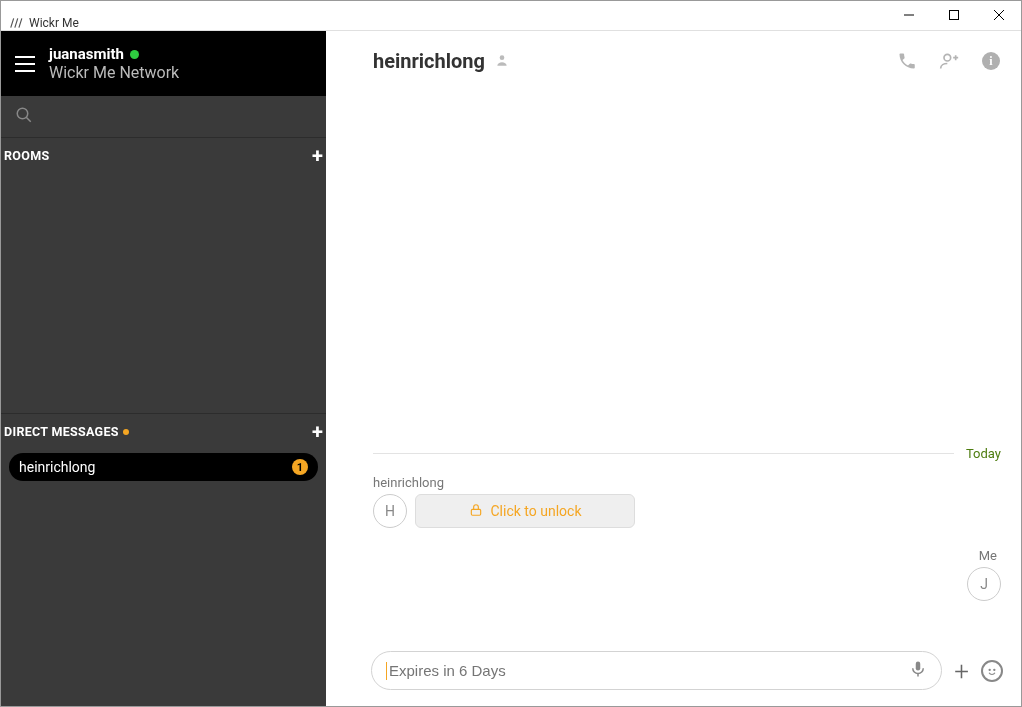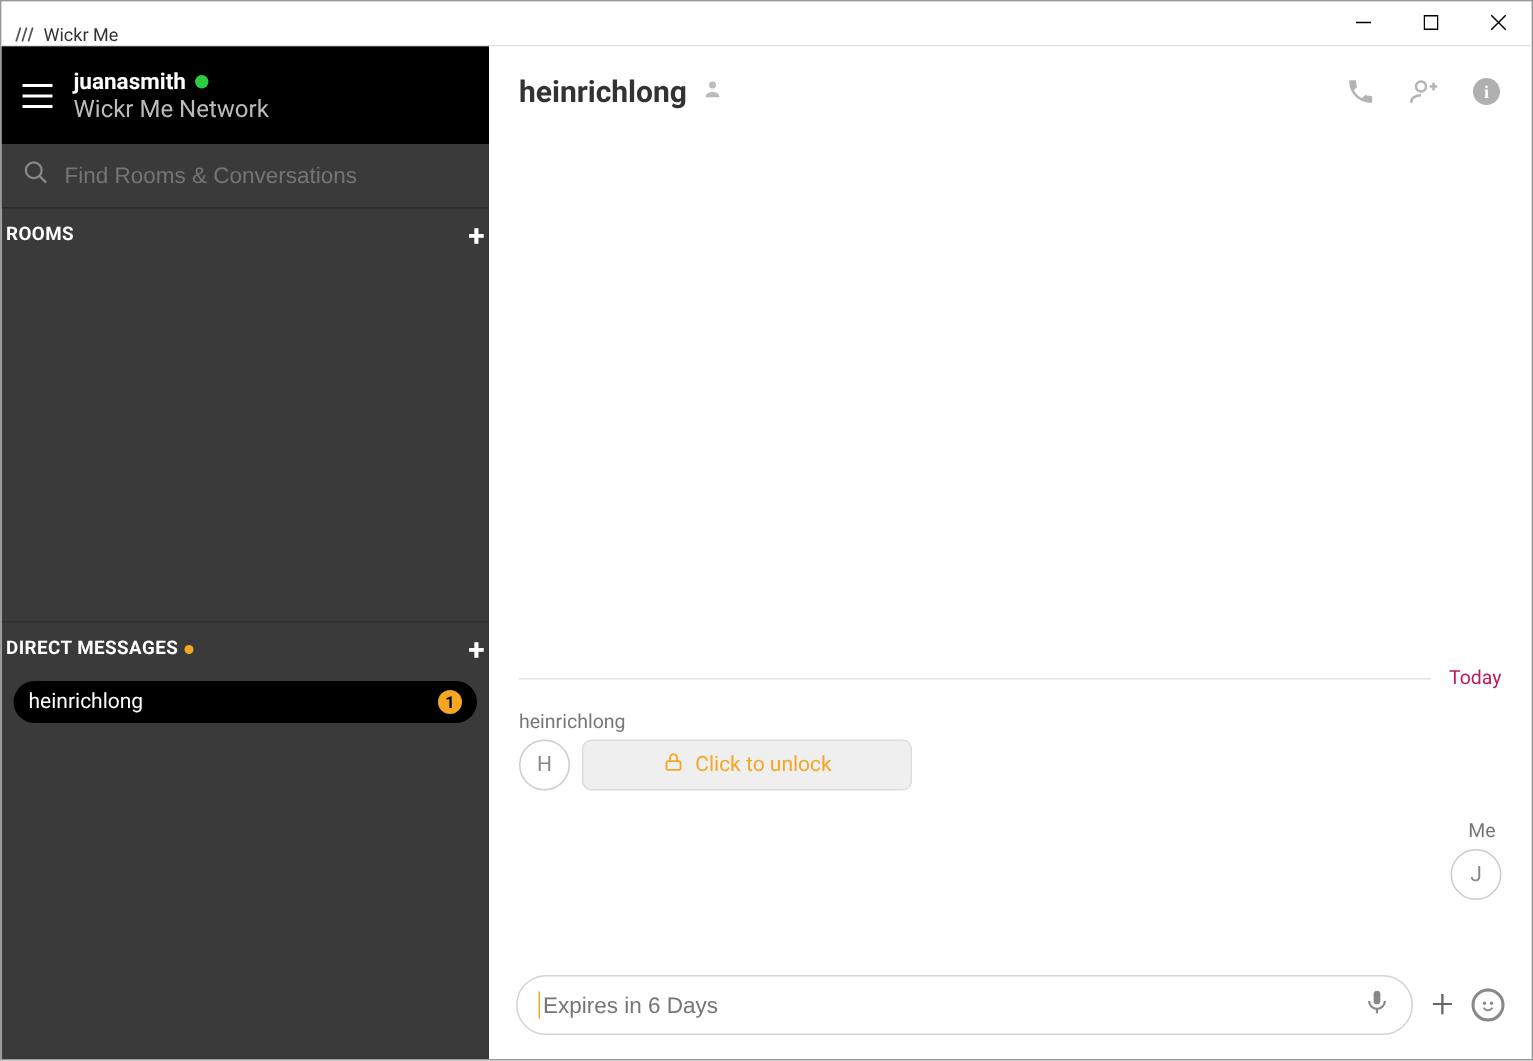--- a/index.html
+++ b/index.html
@@ -5,21 +5,21 @@
   * { box-sizing: border-box; margin: 0; padding: 0; }
   body { font-family: -apple-system, "Segoe UI", Roboto, Arial, sans-serif; font-size: 14px; color: #333; width: 1022px; height: 707px; border: 1px solid #999; overflow: hidden; background: #fff; }
   
   .titlebar { height: 30px; display: flex; align-items: flex-end; justify-content: space-between; background: #fff; border-bottom: 1px solid #e0e0e0; padding: 0 0 0 8px; }
   .titlebar-left { display: flex; align-items: center; gap: 6px; }
   .app-logo { width: 14px; height: 14px; display: flex; align-items: center; justify-content: center; }
   .titlebar-left span.title { font-size: 12px; color: #333; }
   .titlebar-right { display: flex; }
   .tb-btn { width: 45px; height: 30px; display: flex; align-items: center; justify-content: center; color: #333; }
   
-  .app { display: flex; height: calc(100% - 30px); }
+  .app { display: flex; height: calc(100% - 30px); gap: 27px; }
   .sidebar { width: 325px; background: #3a3a3a; color: #ccc; display: flex; flex-direction: column; }
   .content { flex: 1; display: flex; flex-direction: column; background: #fff; }
   
   .sb-header { background: #000; padding: 14px 14px; display: flex; align-items: center; gap: 14px; }
   .hamburger { width: 20px; height: 16px; display: flex; flex-direction: column; justify-content: space-between; }
   .hamburger span { height: 2px; background: #fff; }
   .user-block { display: flex; flex-direction: column; }
   .user-row { display: flex; align-items: center; gap: 6px; }
   .user-row .name { font-weight: bold; color: #fff; font-size: 15px; }
   .presence-dot { width: 9px; height: 9px; background: #2ecc40; border-radius: 50%; }
@@ -43,21 +43,21 @@
   .chat-header-left { display: flex; align-items: center; gap: 10px; }
   .chat-header .title { font-size: 20px; font-weight: bold; color: #333; }
   .contact-icon { color: #bbb; }
   .chat-header-right { display: flex; align-items: center; gap: 22px; color: #b4b4b4; }
   .hdr-icon { width: 20px; height: 20px; display: flex; align-items: center; justify-content: center; }
   .info-circle { width: 18px; height: 18px; border-radius: 50%; background: #b0b0b0; color: #fff; font-size: 12px; font-weight: bold; display:flex; align-items:center; justify-content:center; font-family: Georgia, serif; }
   
   .chat-body { flex: 1; overflow: auto; padding: 20px; display: flex; flex-direction: column; justify-content: flex-end; }
   .date-divider { display: flex; align-items: center; gap: 12px; margin: 8px 0 14px 0; }
   .date-divider .line { flex: 1; height: 1px; background: #e3e3e3; }
-  .date-divider .txt { color: #be185d; font-size: 13px; }
+  .date-divider .txt { color: #4d7c0f; font-size: 13px; }
   
   .msg-row { margin-bottom: 20px; }
   .msg-sender { font-size: 13px; color: #777; margin-bottom: 4px; }
   .msg-line { display: flex; align-items: flex-start; gap: 8px; }
   .avatar { width: 34px; height: 34px; border: 1px solid #ccc; border-radius: 50%; display: flex; align-items: center; justify-content: center; color: #888; font-size: 14px; }
   .bubble { border-radius: 6px; padding: 12px 18px; display: flex; align-items: center; gap: 8px; }
   .bubble.locked { background: #efefef; border: 1px solid #ddd; color: #f5a623; justify-content: center; width: 220px; height: 34px; }
   .bubble.locked svg { color: #f5a623; }
   .msg-row.right { text-align: right; }
   .msg-row.right .msg-sender { margin-right: 4px; }
@@ -123,21 +123,20 @@
       </div>
     </div>
 
     <div class="sb-search">
       <span class="s-icon">
         <svg width="18" height="18" viewBox="0 0 24 24" fill="none" stroke="#888" stroke-width="2">
             <circle cx="10" cy="10" r="7"></circle>
             <path d="M21 21l-6-6"></path>
           </svg>
       </span>
-      <input type="text" placeholder="Find Rooms &amp; Conversations" style="">
     </div>
 
     <div class="sb-section">
       <span class="label">ROOMS</span>
       <span class="sb-plus">+</span>
     </div>
     <div class="rooms-body"></div>
 
     <div class="sb-section">
       <span class="label">

